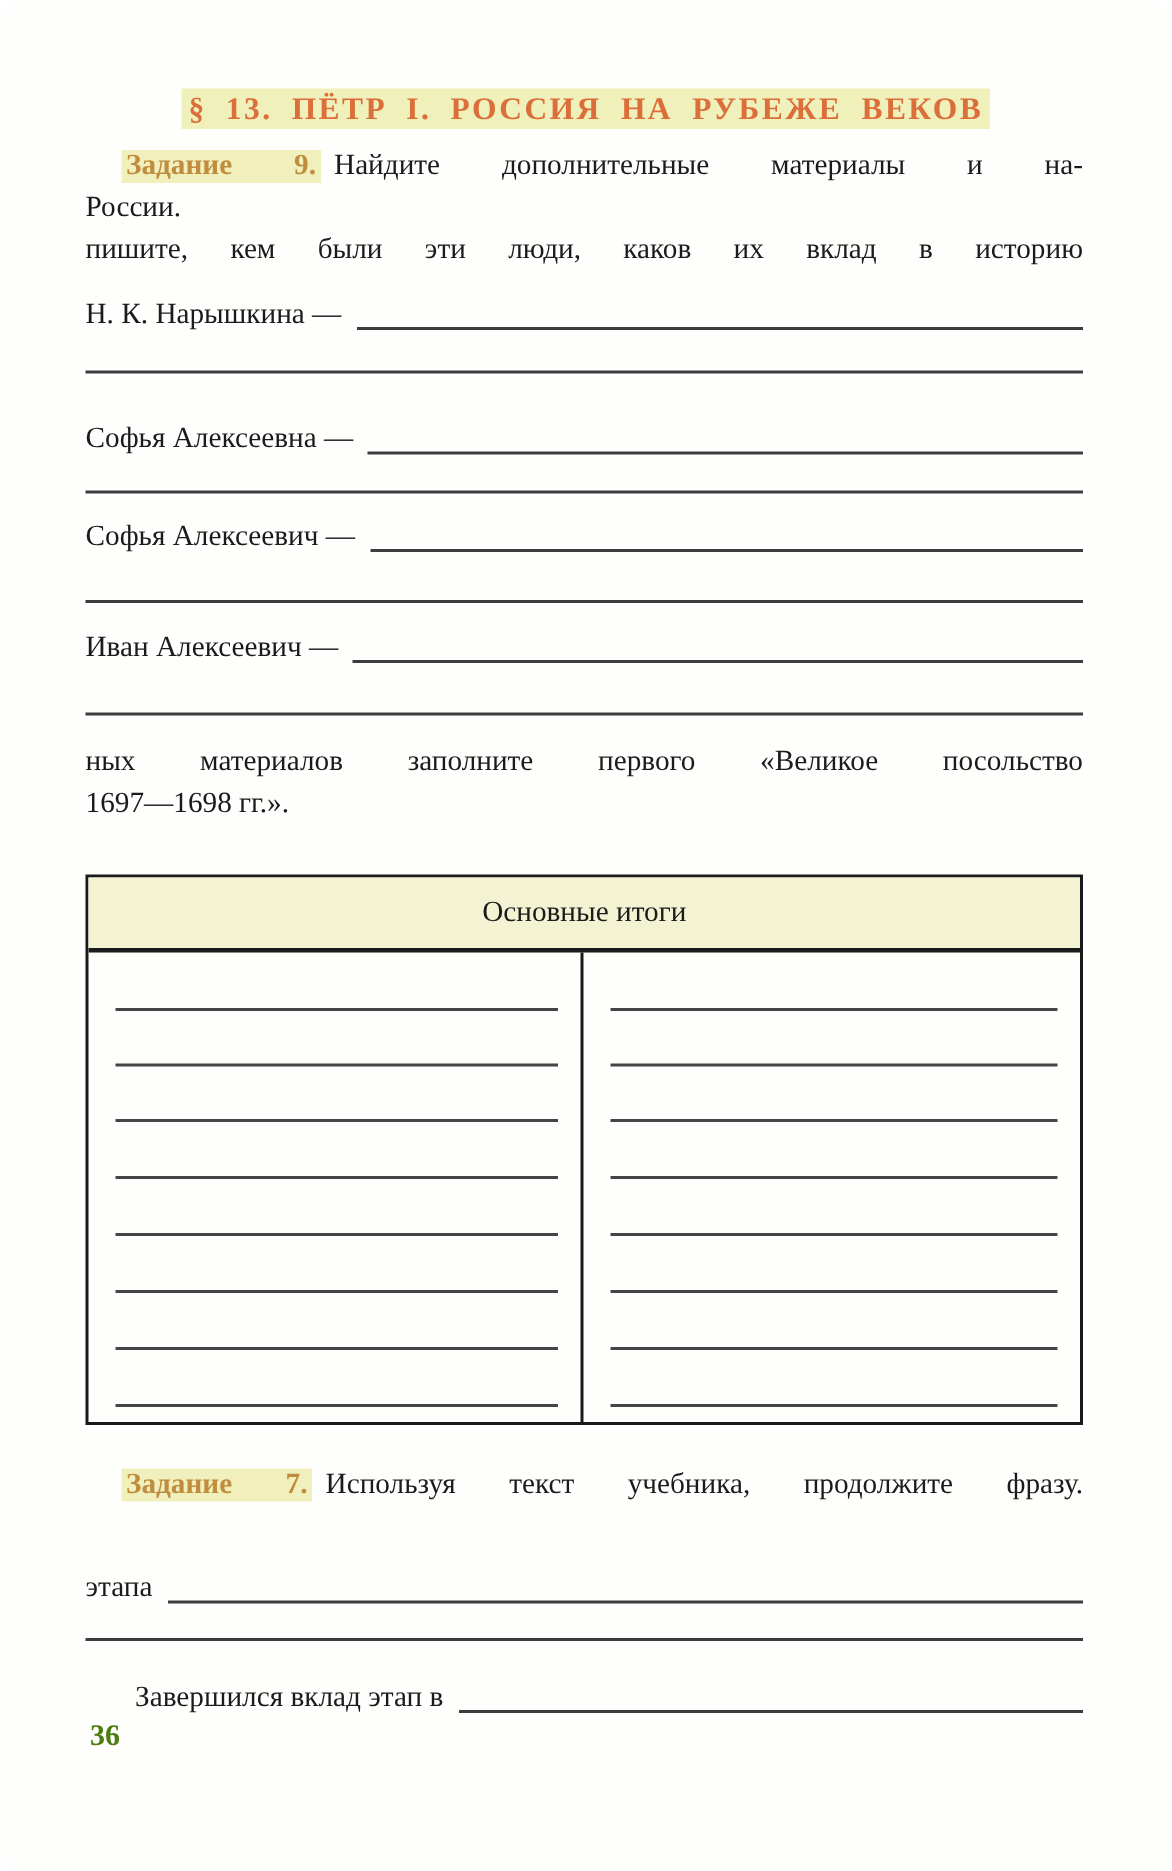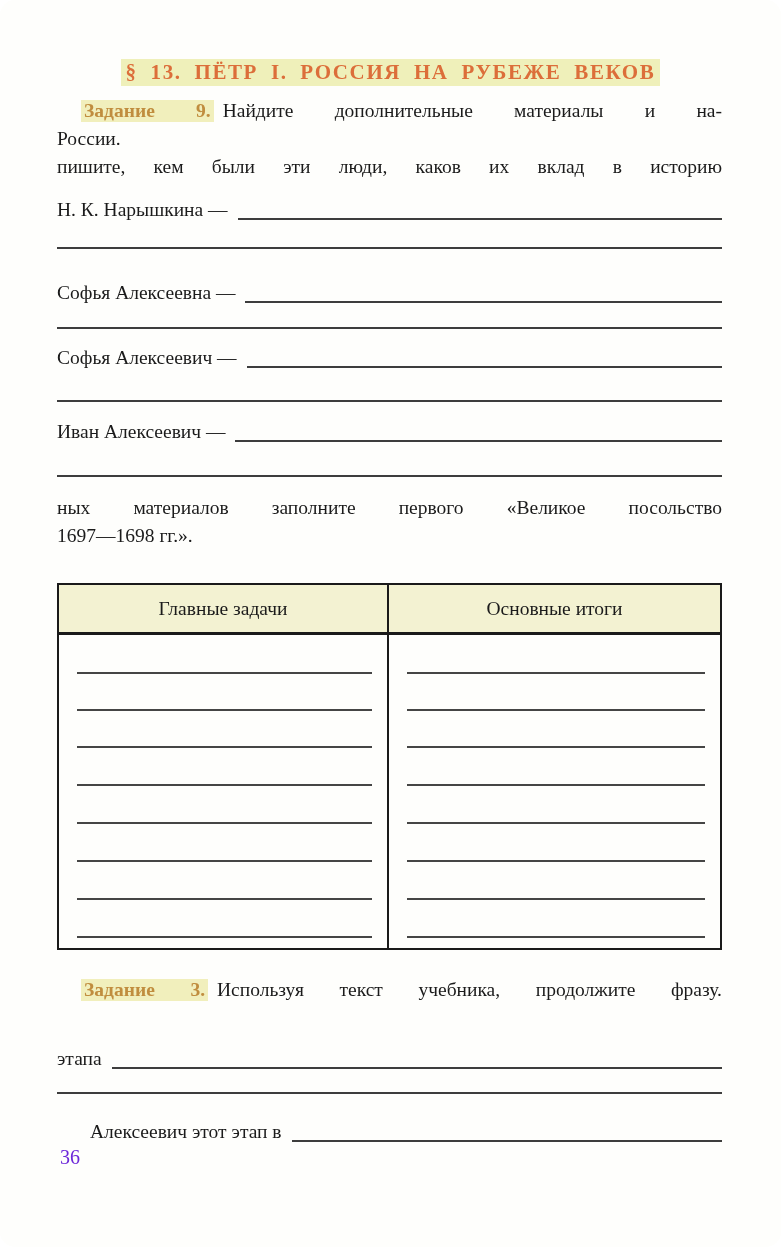--- a/index.html
+++ b/index.html
@@ -69,22 +69,22 @@
   .gp-body { position:relative; display:flex; height:314px; }
   .gp-col { position:relative; box-sizing:border-box; }
   .gp-col.c1 { width:330px; border-right:2px solid #1a1a1a; }
   .gp-col.c2 { flex:1; }
   .tline {
     position:absolute; left:18px; right:15px; height:0;
     border-top:2px solid #454545;
   }
   .page-num {
     position:absolute; left:60px; top:1146px;
-    font-size:20px; font-weight:normal;
-    color:#6d28d9;
+    font-size:20px; font-weight:bold;
+    color:#4d7c0f;
   }
 </style>
 </head>
 <body>
 
 <div class="page">
 
   <div class="title">
     <span class="hl">§ 13. ПЁТР I. РОССИЯ НА РУБЕЖЕ ВЕКОВ</span>
   </div>
@@ -119,21 +119,20 @@
   </div>
   <div class="hr" style="top:475px"></div>
 
   <div class="para" style="top:494px">
     <div class="jline">ных материалов заполните первого «Великое посольство</div>
     <div class="jline last">1697—1698 гг.».</div>
   </div>
 
   <div class="gp-table">
     <div class="gp-header">
-      <div class="cell c1">Главные задачи</div>
       <div class="cell c2">Основные итоги</div>
     </div>
     <div class="gp-body">
       <div class="gp-col c1">
         <div class="tline" style="top:37px"></div>
         <div class="tline" style="top:74px"></div>
         <div class="tline" style="top:111px"></div>
         <div class="tline" style="top:149px"></div>
         <div class="tline" style="top:187px"></div>
         <div class="tline" style="top:225px"></div>
@@ -147,29 +146,29 @@
         <div class="tline" style="top:149px"></div>
         <div class="tline" style="top:187px"></div>
         <div class="tline" style="top:225px"></div>
         <div class="tline" style="top:263px"></div>
         <div class="tline" style="top:301px"></div>
       </div>
     </div>
   </div>
 
   <div class="para" style="top:976px">
-    <div class="jline ind"><span class="task-label">Задание 3.</span><span>Используя текст учебника, продолжите фразу.</span></div>
+    <div class="jline ind"><span class="task-label">Задание 7.</span><span>Используя текст учебника, продолжите фразу.</span></div>
   </div>
 
   <div class="write-row" style="top:1045px">
     <span class="prefix">этапа</span>
     <div class="fill"></div>
   </div>
   <div class="hr" style="top:1092px"></div>
 
   <div class="write-row" style="top:1118px; left:90px; width:632px">
-    <span class="prefix">Алексеевич этот этап в</span>
+    <span class="prefix">Завершился вклад этап в</span>
     <div class="fill"></div>
   </div>
 
   <div class="page-num">36</div>
 
 </div>
 
 </body></html>

